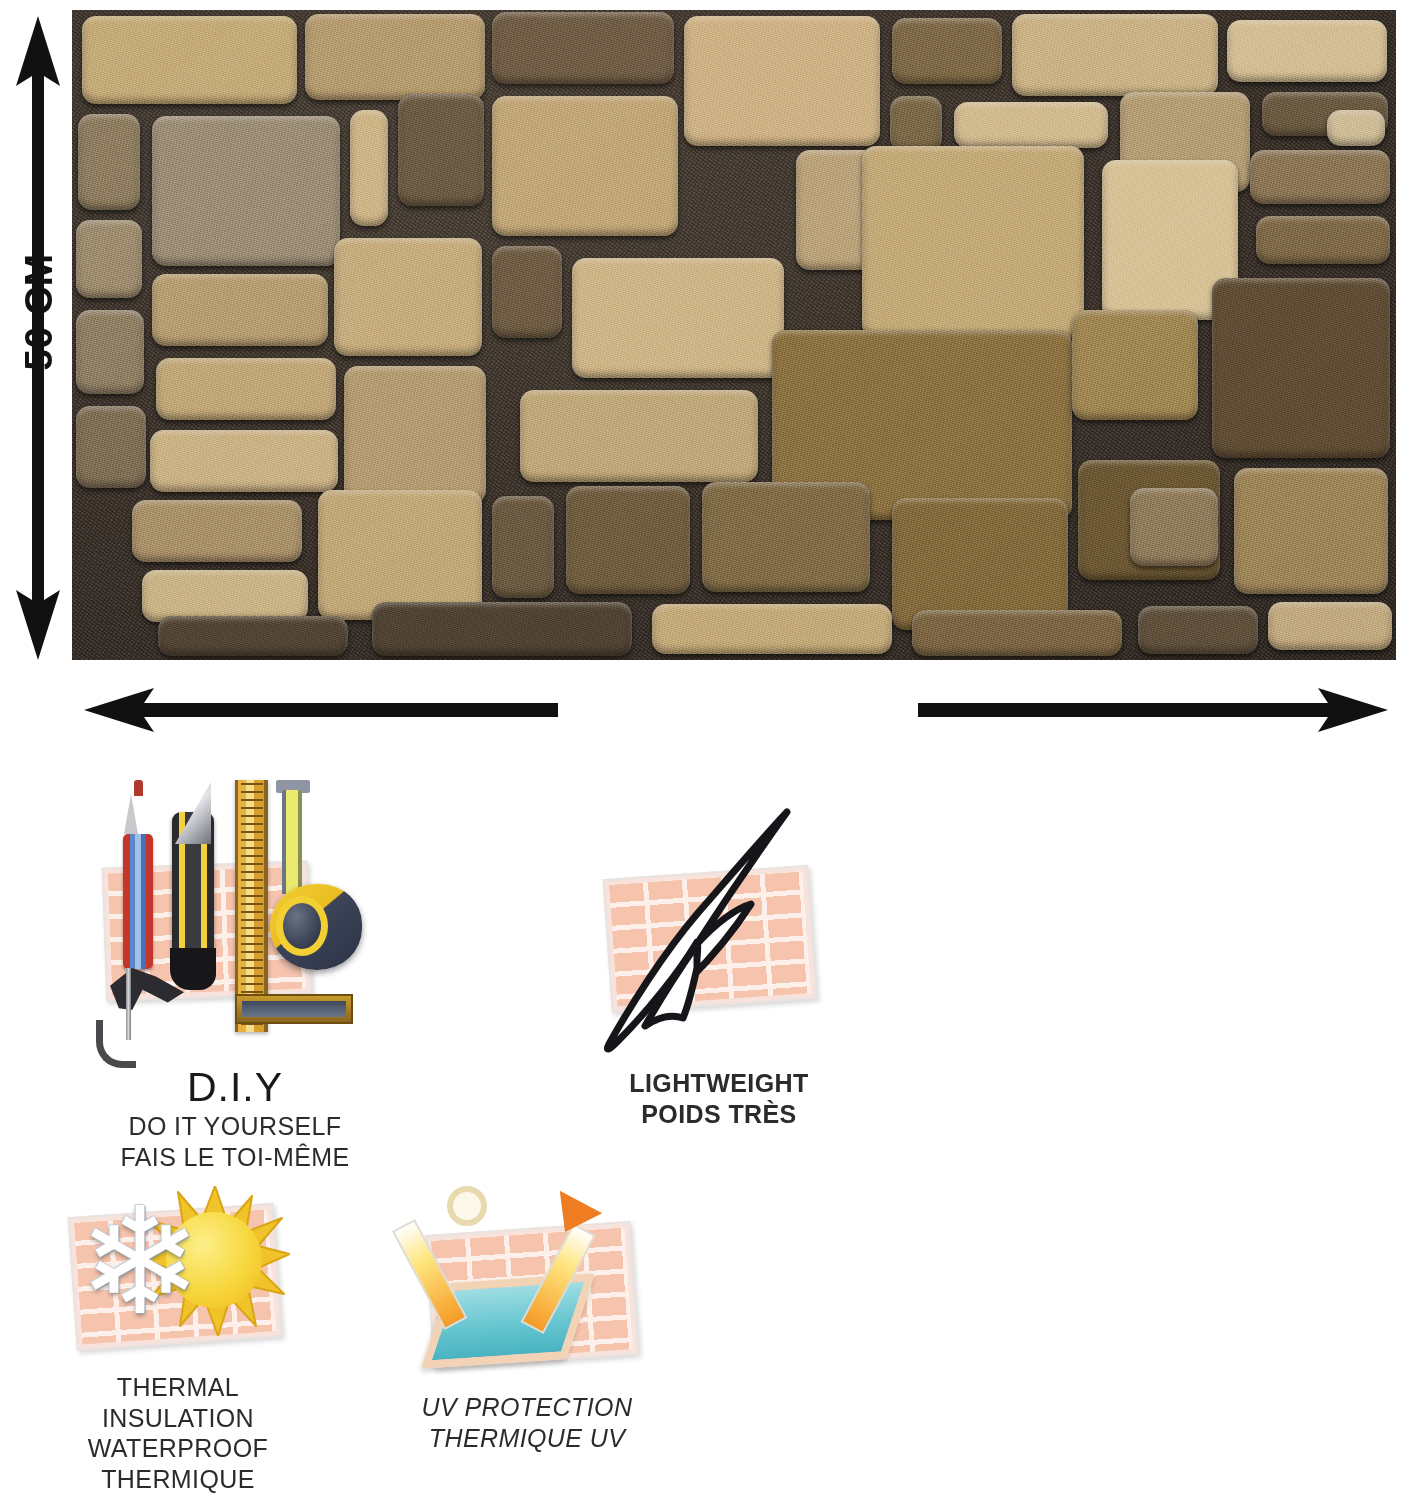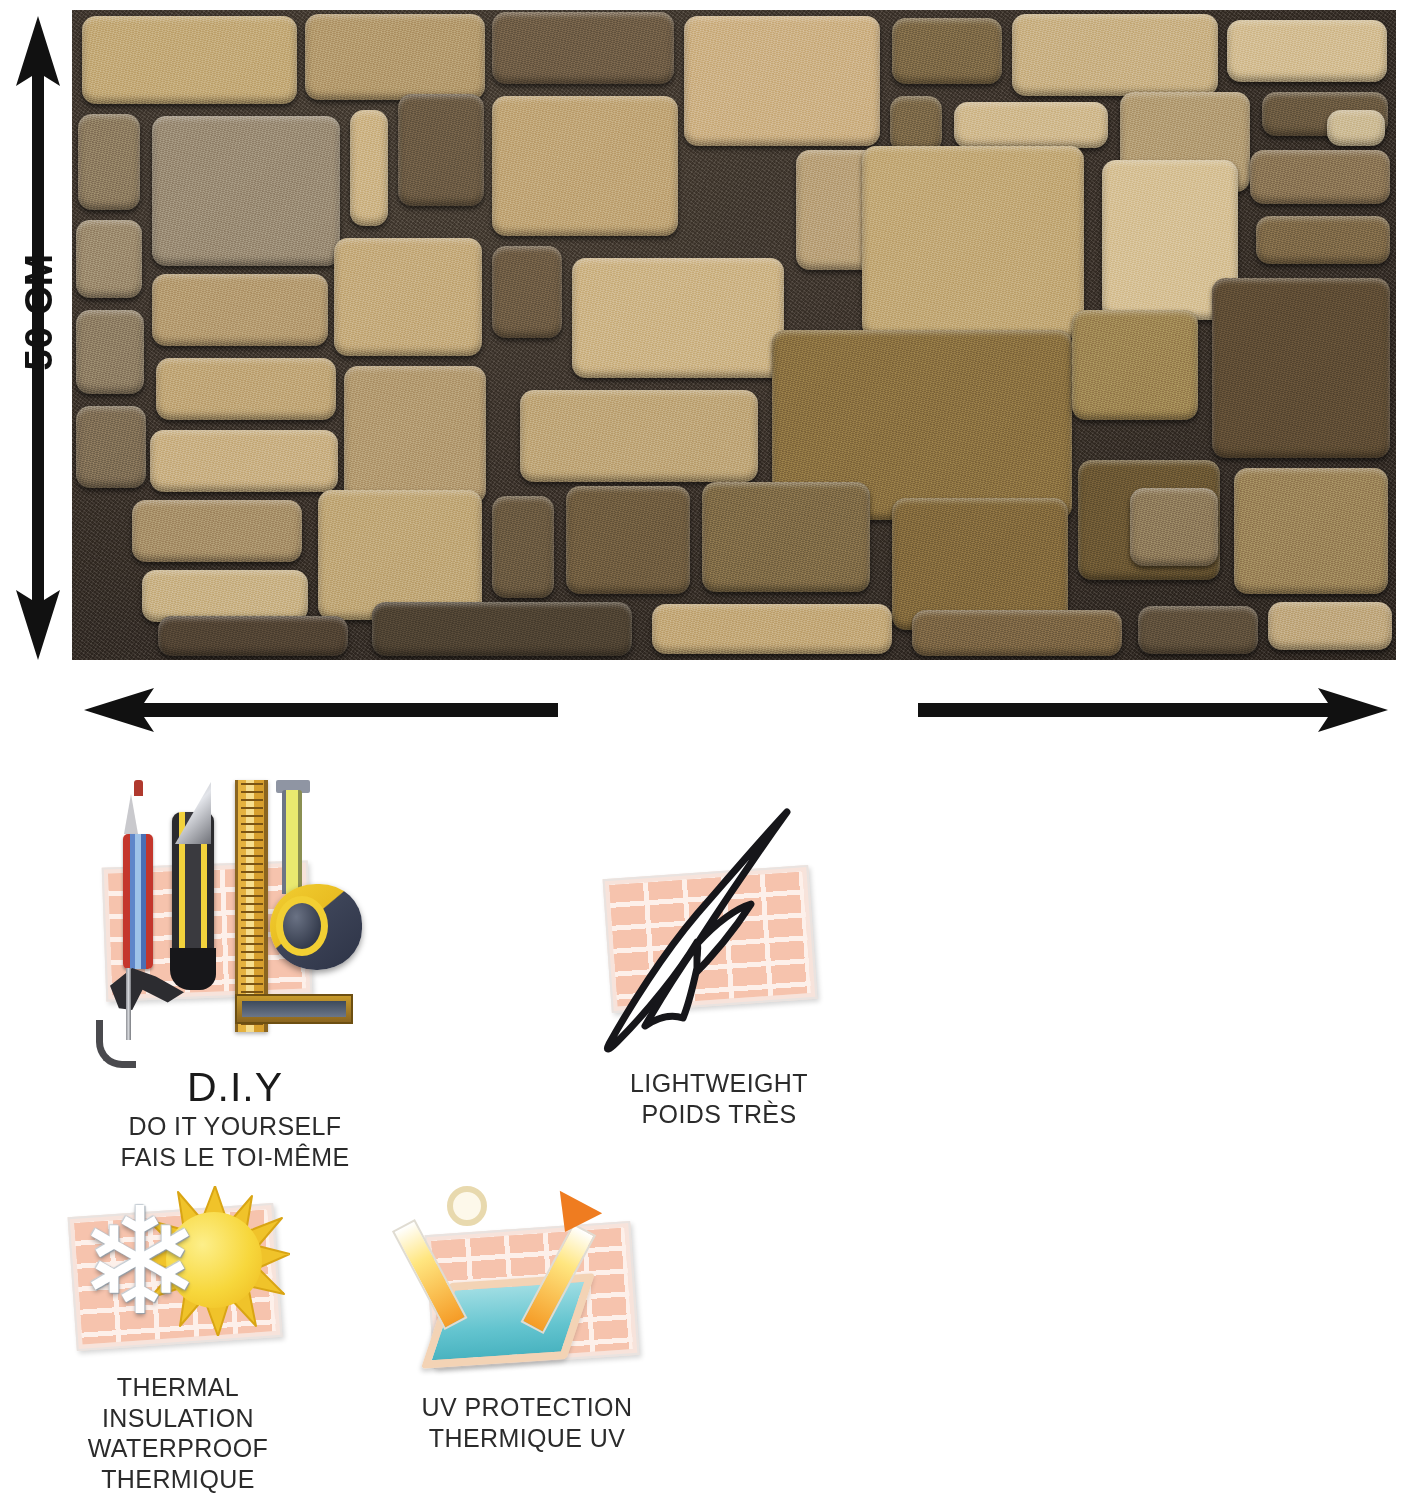--- a/index.html
+++ b/index.html
@@ -609,21 +609,21 @@
         <div class="tape-blade" style="left:192px; top:18px;"></div>
         <div class="tape-case" style="left:180px; top:112px;"></div>
         <div class="tape-lens" style="left:186px; top:124px;"></div>
       </div>
       <div class="feature-caption caption-big">D.I.Y</div>
       <div class="feature-caption">DO IT YOURSELF</div>
       <div class="feature-caption">FAIS LE TOI-MÊME</div>
     </div>
 
 
-    <div class="feature" style="width:498px; padding-top:26px;">
+    <div class="feature" style="width:498px; padding-top:26px;font-weight:bold;">
       <div class="feature-icon" style="width:300px;height:270px;">
         <div class="brick-tile" style="left:38px; top:74px; transform:rotate(-4deg);"></div>
         <svg class="feather" style="left:32px; top:6px; width:200px; height:252px;" viewBox="0 0 200 252">
           <path d="M186 8 C150 58 118 106 96 140 C116 118 136 104 150 100 C132 128 110 154 88 176
                    C96 158 98 146 96 138 C78 168 48 206 16 238 C8 246 4 248 8 240
                    C28 204 62 150 96 110 C124 78 158 38 186 8 Z" fill="#ffffff" stroke="#16161a" stroke-width="7" stroke-linejoin="round"></path>
           <path d="M96 140 C78 166 60 194 44 222 C56 214 70 210 82 214 C88 200 92 182 96 164 Z" fill="#ffffff" stroke="#16161a" stroke-width="7" stroke-linejoin="round"></path>
         </svg>
       </div>
       <div class="feature-caption">LIGHTWEIGHT</div>
@@ -643,21 +643,21 @@
         </svg>
         <div class="sun" style="left:108px; top:40px;"></div>
         <div class="snowflake" style="left:20px; top:16px;">❄</div>
       </div>
       <div class="feature-caption">THERMAL</div>
       <div class="feature-caption">INSULATION</div>
       <div class="feature-caption">WATERPROOF</div>
       <div class="feature-caption">THERMIQUE</div>
     </div>
 
-    <div class="feature" style="width:342px; padding-top:14px;">
+    <div class="feature" style="width:342px; padding-top:14px;font-style:italic;">
       <div class="feature-icon" style="width:240px;height:206px;">
         <div class="brick-tile" style="left:22px; top:42px; transform:rotate(-4deg);"></div>
         <div class="uv-sun-glyph" style="left:40px; top:0px;"></div>
         <div class="uv-surface" style="left:30px; top:92px;"></div>
         <div class="uv-ray" style="left:36px; top:26px; transform:rotate(-28deg); transform-origin:bottom center;"></div>
         <div class="uv-ray" style="left:112px; top:30px; transform:rotate(28deg); transform-origin:bottom center;"></div>
         <div class="uv-arrowhead" style="left:142px; top:14px; transform:rotate(28deg) scaleY(-1);"></div>
       </div>
       <div class="feature-caption">UV PROTECTION</div>
       <div class="feature-caption">THERMIQUE UV</div>

